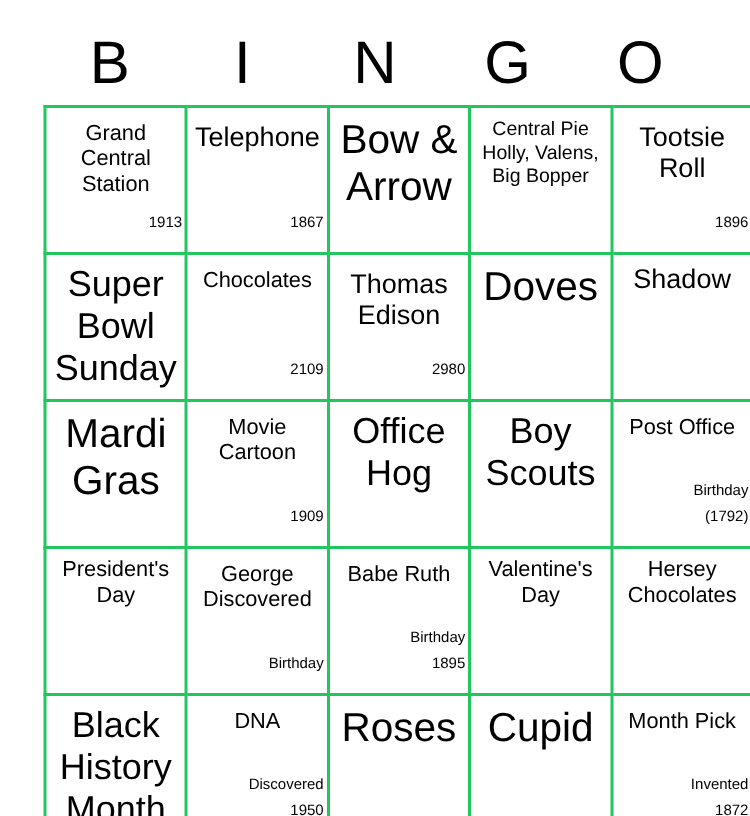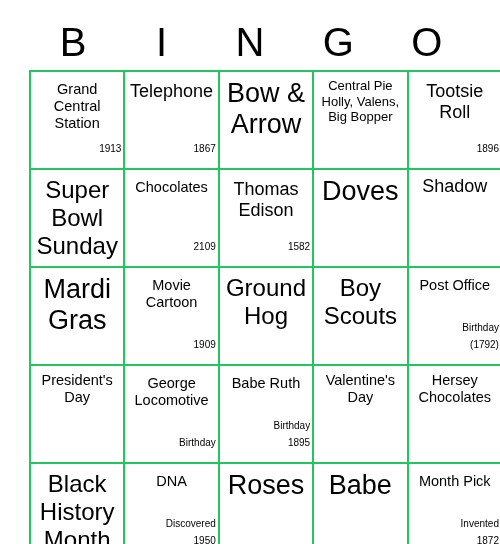--- a/index.html
+++ b/index.html
@@ -158,21 +158,21 @@
         <td>
           <div class="cell-inner split">
             <span class="main-text sz-sm">Chocolates</span>
             <span class="sub-text sz-yr">2109</span>
           </div>
         </td>
         <td>
           <div class="cell-inner split">
             <span class="main-text sz-md">Thomas
 Edison</span>
-            <span class="sub-text sz-yr">1582</span>
+            <span class="sub-text sz-yr">2980</span>
           </div>
         </td>
         <td>
           <div class="cell-inner">
             <span class="main-text sz-xl">Doves</span>
             <span class="sub-text sz-yr"></span>
           </div>
         </td>
         <td>
           <div class="cell-inner">
@@ -192,21 +192,21 @@
         </td>
         <td>
           <div class="cell-inner split">
             <span class="main-text sz-sm">Movie
 Cartoon</span>
             <span class="sub-text sz-yr">1909</span>
           </div>
         </td>
         <td>
           <div class="cell-inner">
-            <span class="main-text sz-lg">Ground
+            <span class="main-text sz-lg">Office
 Hog</span>
             <span class="sub-text sz-yr"></span>
           </div>
         </td>
         <td>
           <div class="cell-inner">
             <span class="main-text sz-lg">Boy
 Scouts</span>
             <span class="sub-text sz-yr"></span>
           </div>
@@ -224,21 +224,21 @@
         <td>
           <div class="cell-inner">
             <span class="main-text sz-sm">President's
 Day</span>
             <span class="sub-text sz-yr"></span>
           </div>
         </td>
         <td>
           <div class="cell-inner split">
             <span class="main-text sz-sm">George
-Locomotive</span>
+Discovered</span>
             <span class="sub-text sz-yr">Birthday</span>
           </div>
         </td>
         <td>
           <div class="cell-inner split">
             <span class="main-text sz-sm">Babe Ruth</span>
             <span class="sub-text sz-yr">Birthday
 1895</span>
           </div>
         </td>
@@ -275,21 +275,21 @@
           </div>
         </td>
         <td>
           <div class="cell-inner">
             <span class="main-text sz-xl">Roses</span>
             <span class="sub-text sz-yr"></span>
           </div>
         </td>
         <td>
           <div class="cell-inner">
-            <span class="main-text sz-xl">Babe</span>
+            <span class="main-text sz-xl">Cupid</span>
             <span class="sub-text sz-yr"></span>
           </div>
         </td>
         <td>
           <div class="cell-inner split">
             <span class="main-text sz-sm">Month Pick</span>
             <span class="sub-text sz-yr">Invented
 1872</span>
           </div>
         </td>

